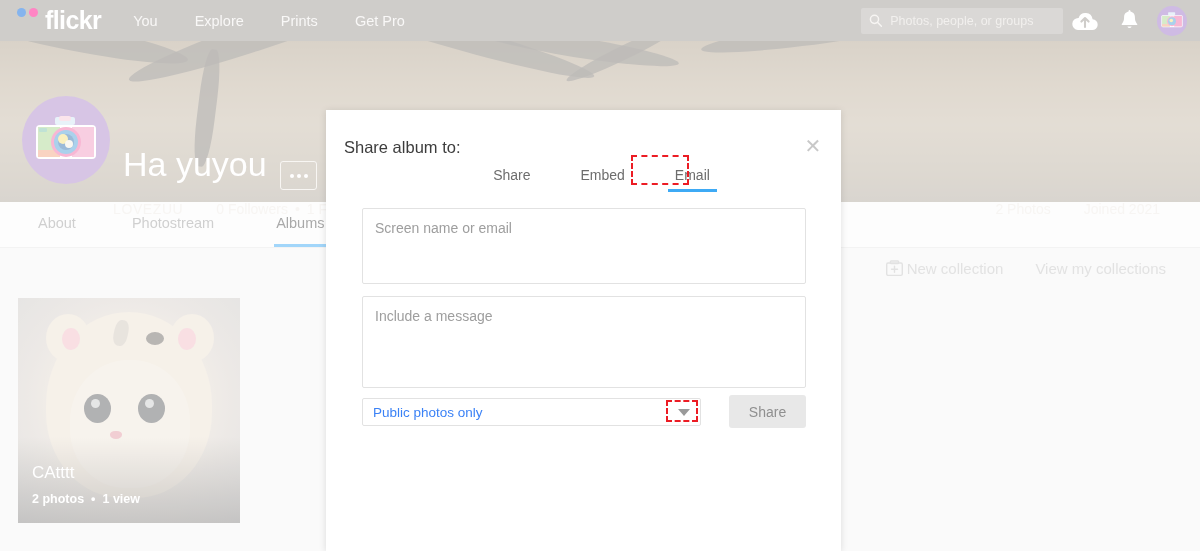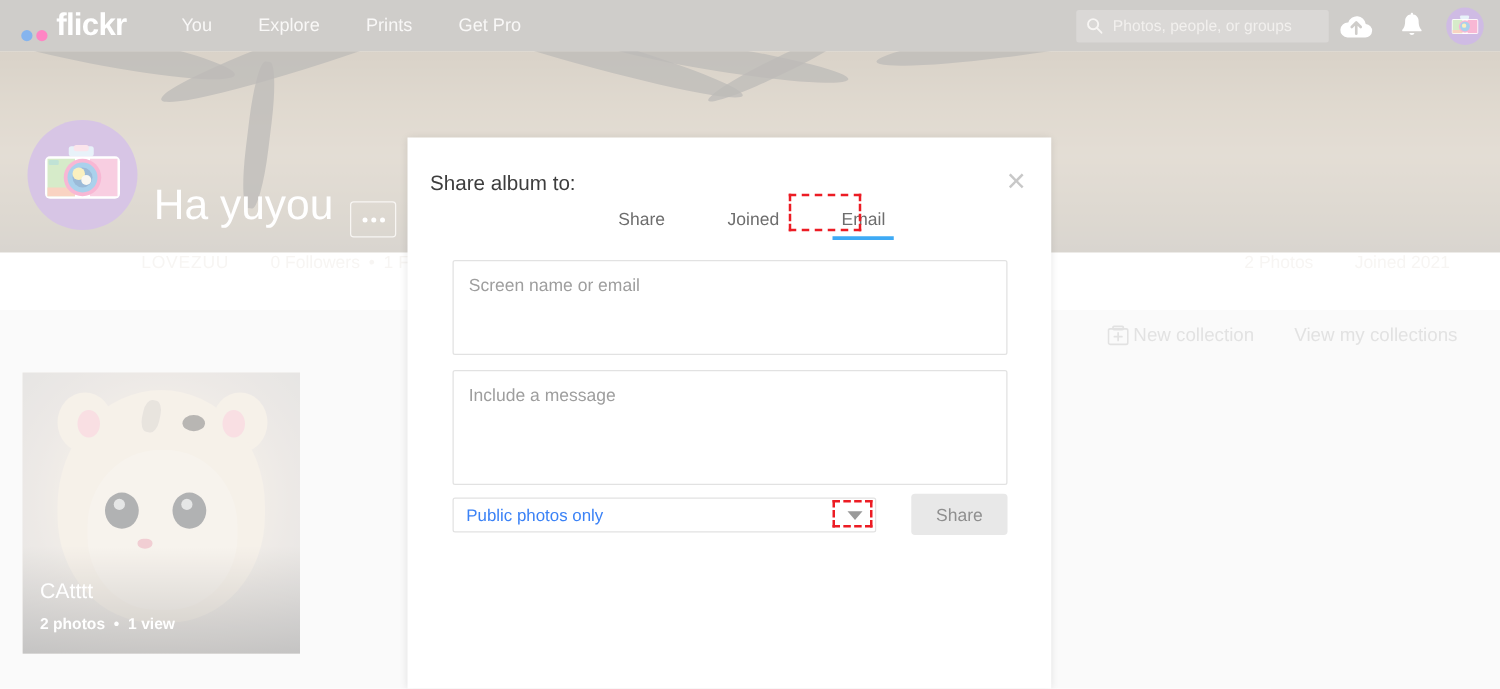--- a/index.html
+++ b/index.html
@@ -33,23 +33,23 @@
     top: 0; left: 0;
     width: 1200px;
     height: 41px;
     background: #9b9691;
     display: flex;
     align-items: center;
     z-index: 5;
   }
   .brand {
     display: flex;
-    align-items: flex-end;
+    align-items: flex-start;
     margin-left: 17px;
-    margin-right: 44px;
+    margin-right: 32px;
   }
   .brand-dots {
     display: flex;
     align-items: center;
     margin-right: 7px;
   }
   .dot {
     width: 9px; height: 9px;
     border-radius: 50%;
     display: block;
@@ -597,20 +597,25 @@
         <span>0 Followers</span>
         <span class="sep">•</span>
         <span>1 F</span>
       </div>
       <div class="profile-stats">
         <span>2 Photos</span>
         <span>Joined 2021</span>
       </div>
     </div>
 
+    <div class="tabsbar">
+      <div class="tab tab-about">About</div>
+      <div class="tab tab-photostream">Photostream</div>
+      <div class="tab tab-albums active">Albums</div>
+    </div>
 
     <div class="content">
       <div class="collections-bar">
         <div class="coll-action">
           <svg width="17" height="17" viewBox="0 0 17 17">
             <rect x="0.7" y="3" width="15.6" height="12.4" rx="1.4" fill="none" stroke="#c3c3c3" stroke-width="1.4"></rect>
             <rect x="4.4" y="1" width="8.2" height="2.6" rx="0.8" fill="none" stroke="#c3c3c3" stroke-width="1.4"></rect>
             <path d="M8.5 6.3v6M5.5 9.3h6" stroke="#c3c3c3" stroke-width="1.4" stroke-linecap="round"></path>
           </svg>
           <span>New collection</span>
@@ -697,21 +702,21 @@
   </div>
 
   <div class="overlay"></div>
 
   <div class="modal">
     <div class="modal-title">Share album to:</div>
     <div class="modal-close">✕</div>
 
     <div class="modal-tabs">
       <div class="mtab">Share</div>
-      <div class="mtab">Joined</div>
+      <div class="mtab">Embed</div>
       <div class="mtab active">Email</div>
     </div>
 
     <div class="field field-recipients">
       <textarea placeholder="Screen name or email" style=""></textarea>
     </div>
 
     <div class="field field-message">
       <textarea placeholder="Include a message" style=""></textarea>
     </div>

